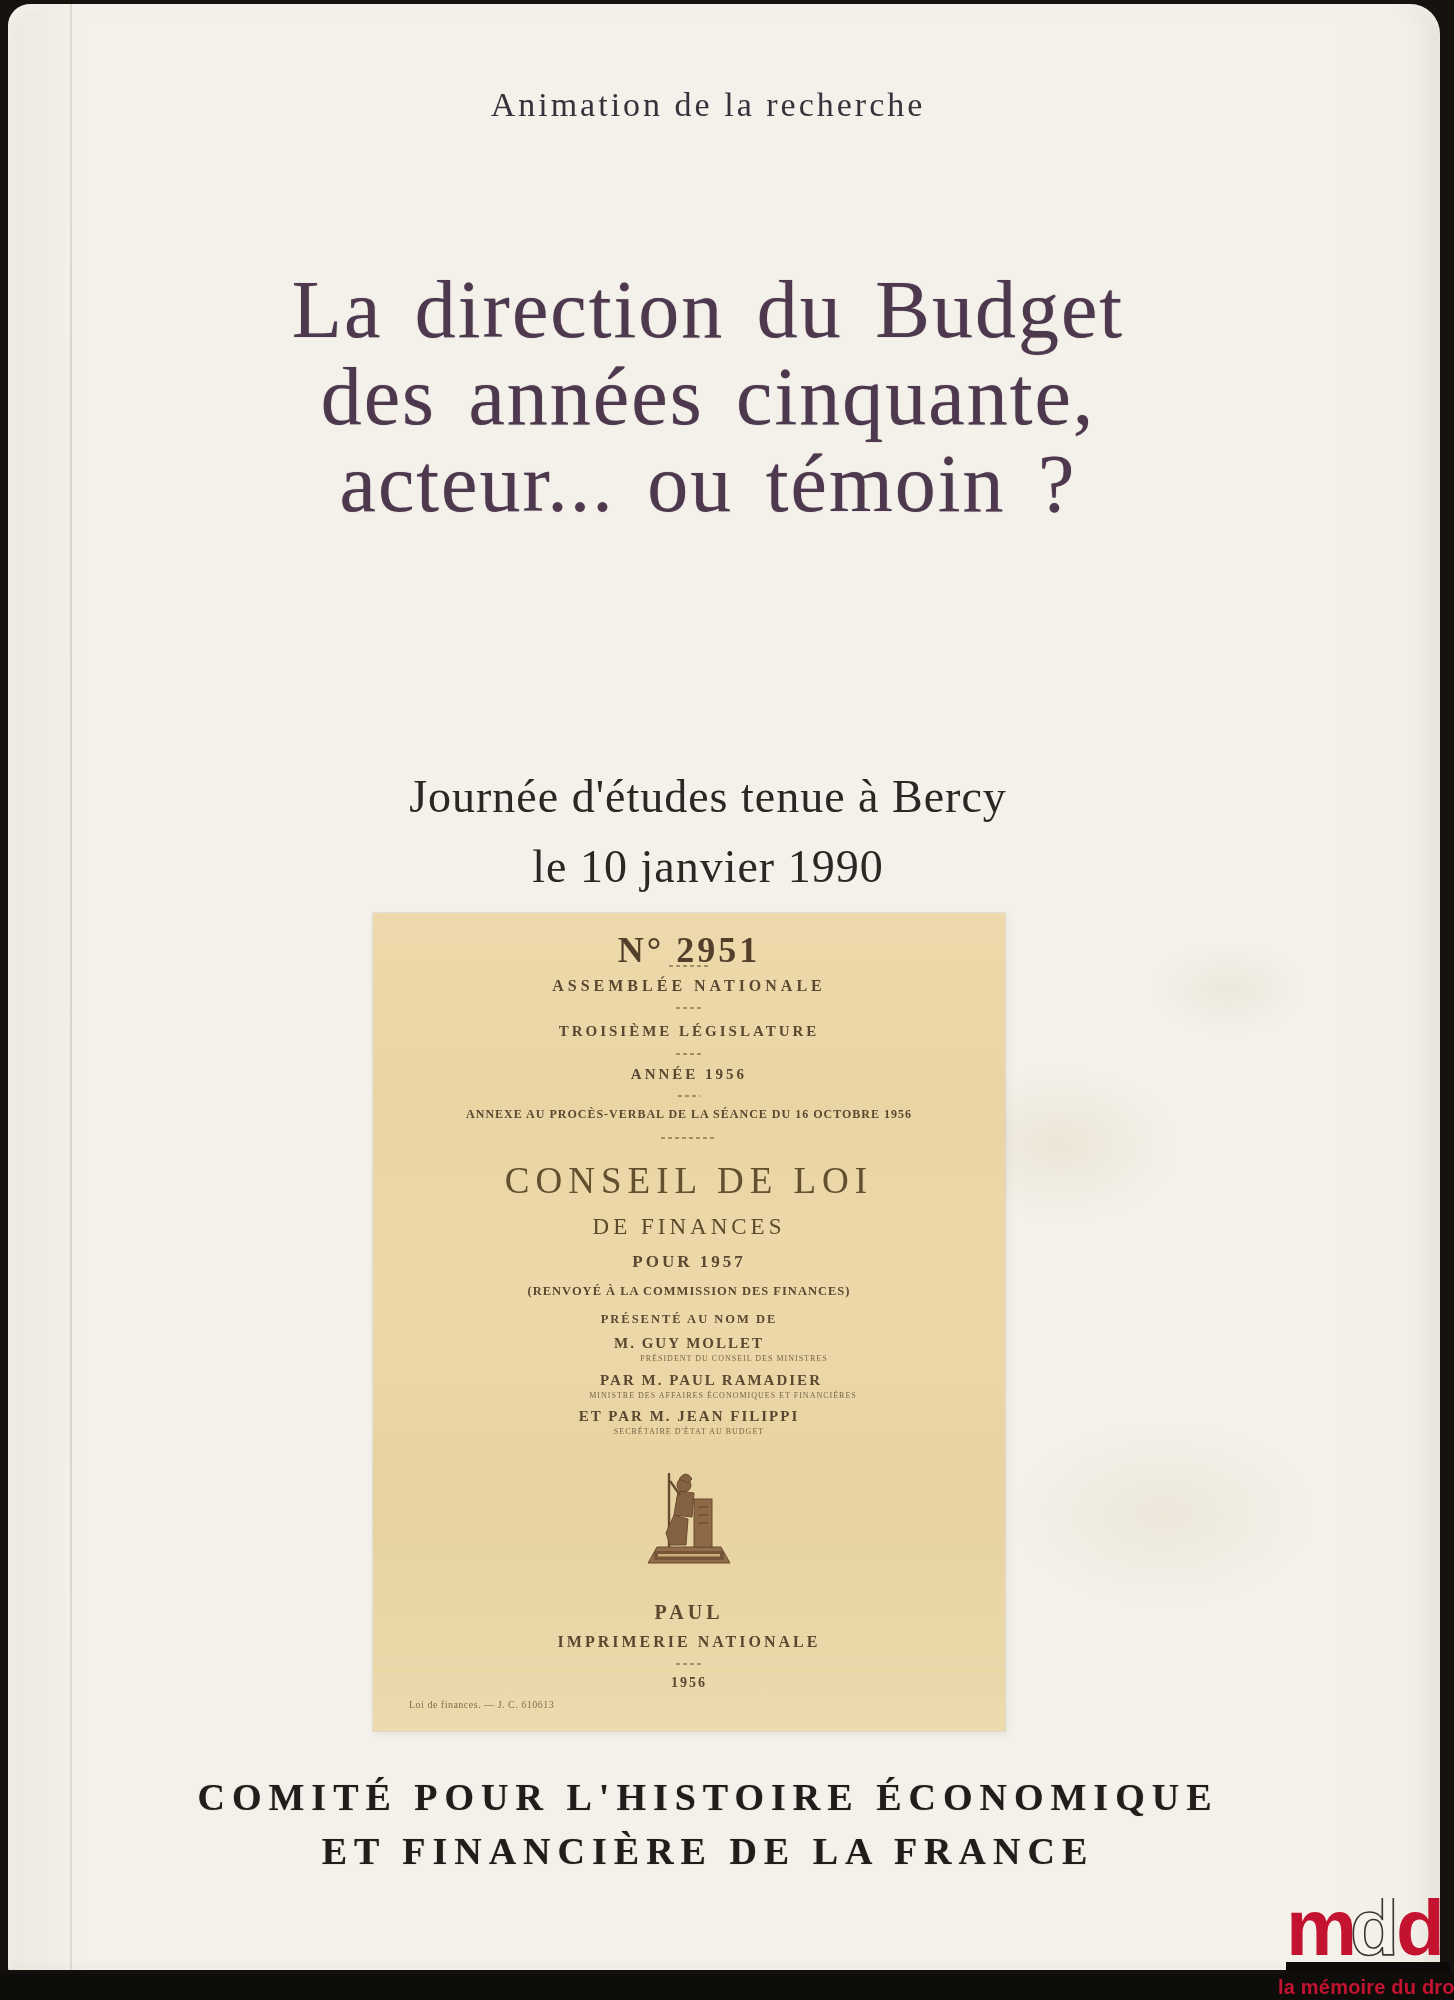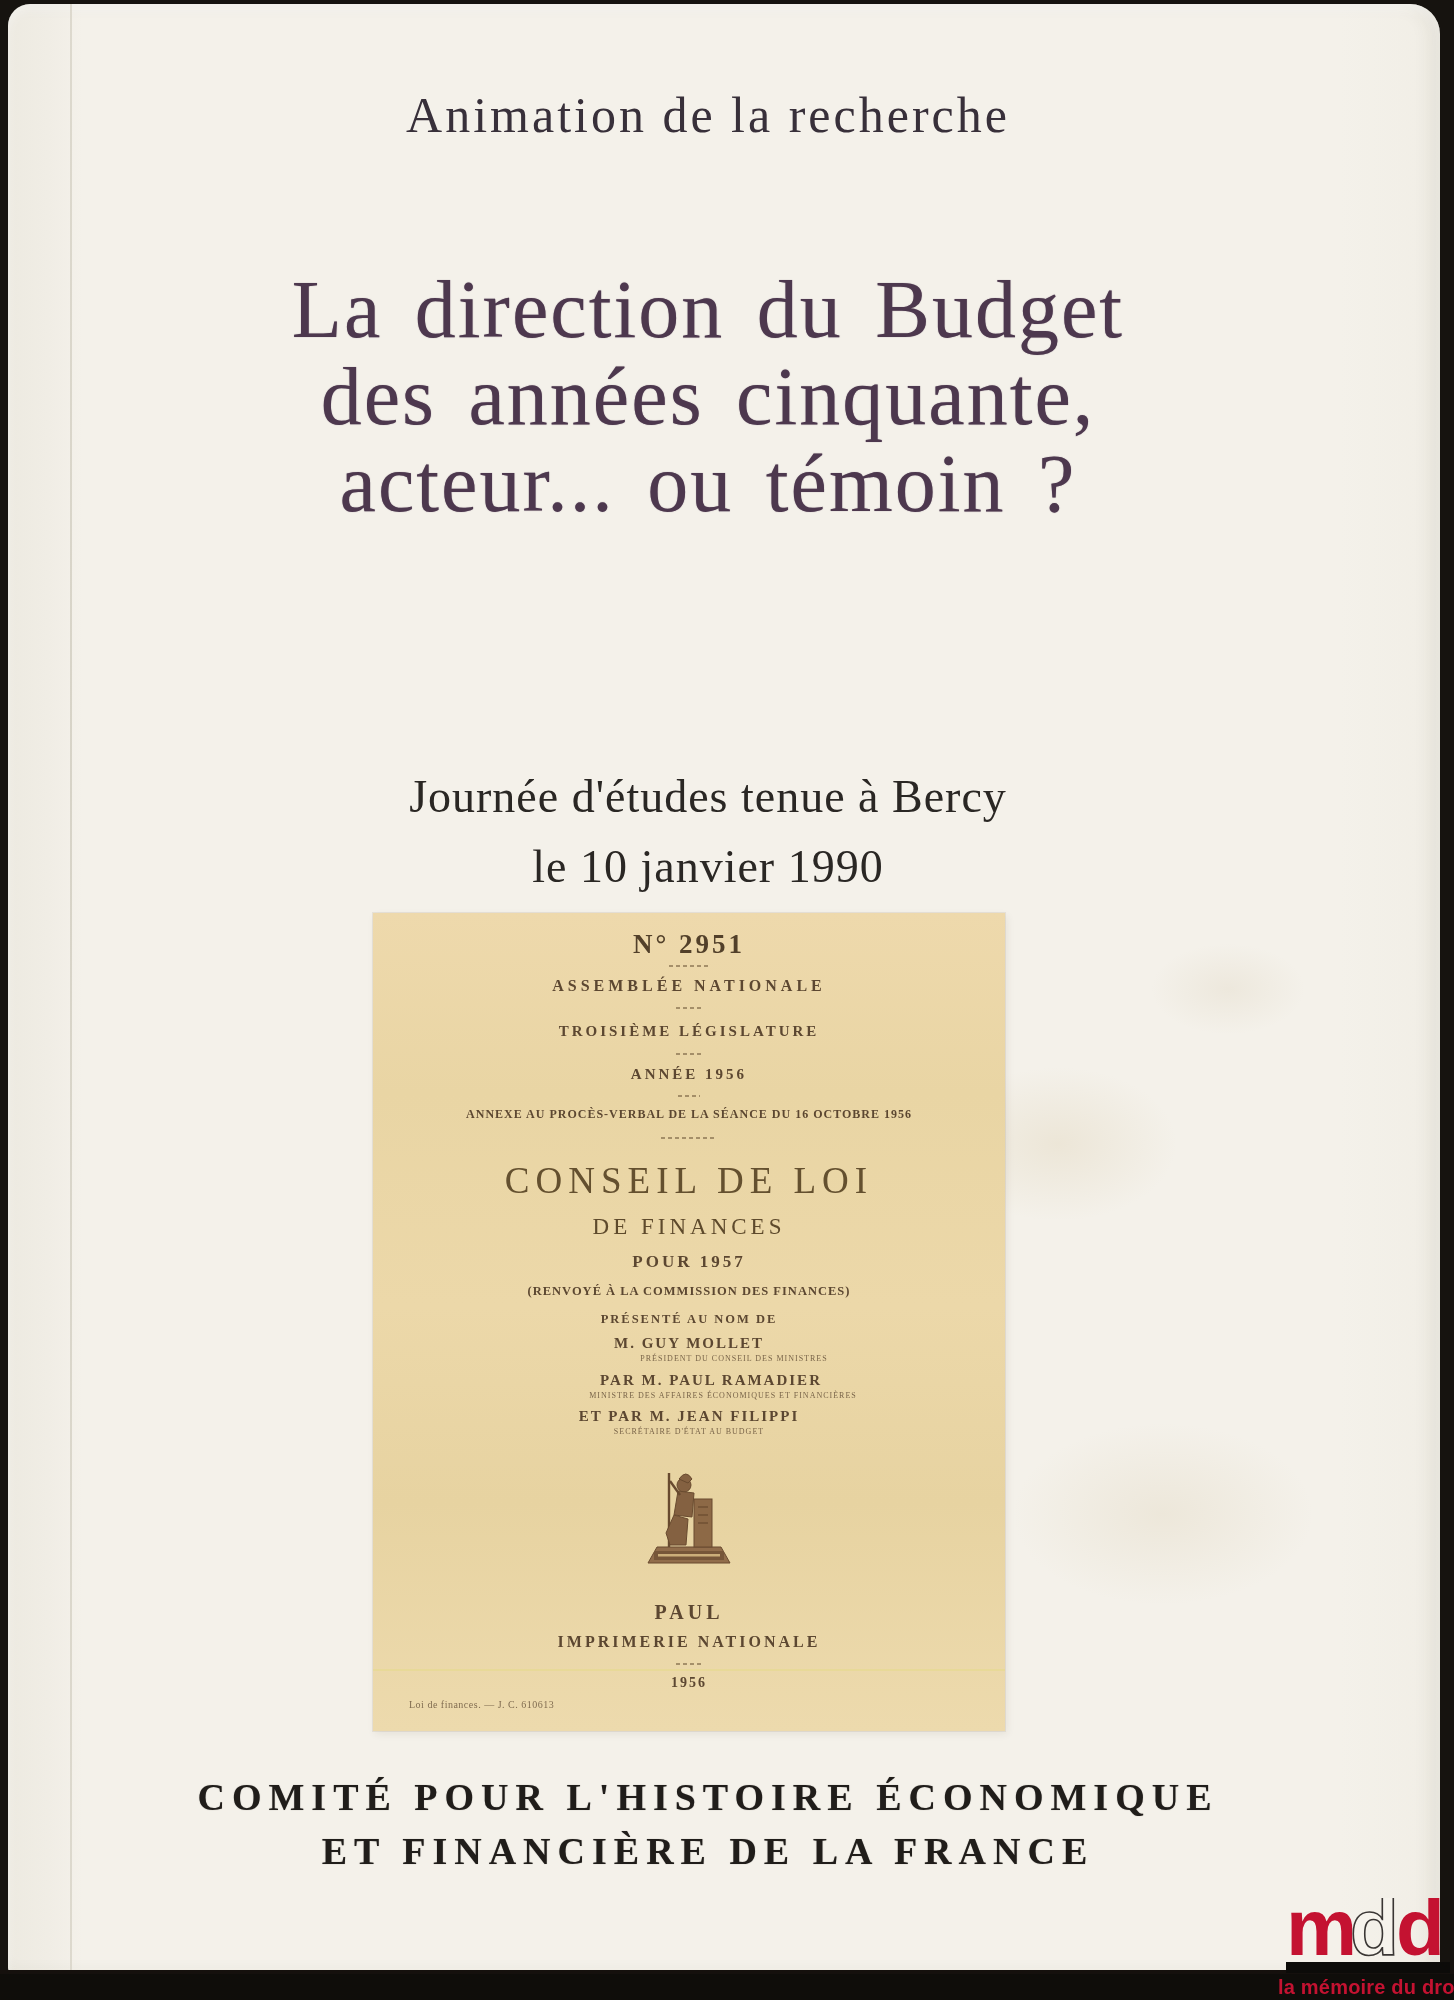--- a/index.html
+++ b/index.html
@@ -20,40 +20,40 @@
     background:linear-gradient(180deg,#d9d5c9,#d2cec1 40%,#d9d5c9);
     opacity:.85;
   }
   .stain{position:absolute;border-radius:50%;pointer-events:none;}
   .stain1{left:880px;top:1030px;width:340px;height:220px;background:radial-gradient(closest-side,rgba(205,185,140,.20),rgba(205,185,140,0) 70%);}
   .stain2{left:940px;top:1380px;width:430px;height:260px;background:radial-gradient(closest-side,rgba(200,180,135,.16),rgba(200,180,135,0) 70%);}
   .stain3{left:1110px;top:920px;width:220px;height:130px;background:radial-gradient(closest-side,rgba(190,170,130,.13),rgba(190,170,130,0) 70%);}
 
   .center-box{position:absolute;left:0;width:1400px;text-align:center;}
 
-  .series{top:82px;font-size:50px;letter-spacing:3px;color:#38303a;}
+  .series{top:82px;font-size:34px;letter-spacing:3px;color:#38303a;}
   .main-title{
     top:262px;font-size:82px;line-height:87px;letter-spacing:2px;word-spacing:10px;
     color:#4d384e;text-shadow:0 0 1px rgba(77,56,78,.55);
   }
   .subtitle{top:758px;font-size:46px;line-height:70px;letter-spacing:1px;color:#2a2724;}
 
   
   .inset{
     position:absolute;left:365px;top:909px;width:632px;height:818px;
     background:linear-gradient(180deg,#eed9ac 0%,#e9d5a4 22%,#ecd8a9 48%,#e7d3a1 72%,#eddaad 100%);
     box-shadow:0 0 0 1px rgba(120,95,55,.10), 2px 3px 8px rgba(60,45,20,.08);
     color:#5c4731;
   }
   .i-line{position:absolute;left:0;width:100%;text-align:center;white-space:nowrap;}
   .i-rule{
     position:absolute;left:50%;transform:translateX(-50%);height:2px;opacity:.55;
     background:repeating-linear-gradient(90deg,#6b5436 0 4px,rgba(0,0,0,0) 4px 7px);
   }
-  .i-num{top:16px;font-size:27px;font-weight:bold;letter-spacing:3px;color:#52402a;}
+  .i-num{top:16px;font-size:36px;font-weight:bold;letter-spacing:3px;color:#52402a;}
   .i-inst{top:64px;font-size:16px;font-weight:bold;letter-spacing:4px;}
   .i-leg{top:110px;font-size:15px;font-weight:bold;letter-spacing:3px;}
   .i-year{top:153px;font-size:15px;font-weight:bold;letter-spacing:3px;}
   .i-annex{top:194px;font-size:12px;font-weight:bold;letter-spacing:1px;}
   .i-t1{top:246px;font-size:37px;letter-spacing:6px;color:#64502f;}
   .i-t2{top:301px;font-size:23px;letter-spacing:4px;color:#5e4a2c;}
   .i-t3{top:339px;font-size:17px;font-weight:bold;letter-spacing:3px;}
   .i-comm{top:371px;font-size:12.5px;font-weight:bold;letter-spacing:1px;}
   .i-pres{top:399px;font-size:12.5px;font-weight:bold;letter-spacing:2px;}
   .i-name{font-size:15px;font-weight:bold;letter-spacing:2px;}

